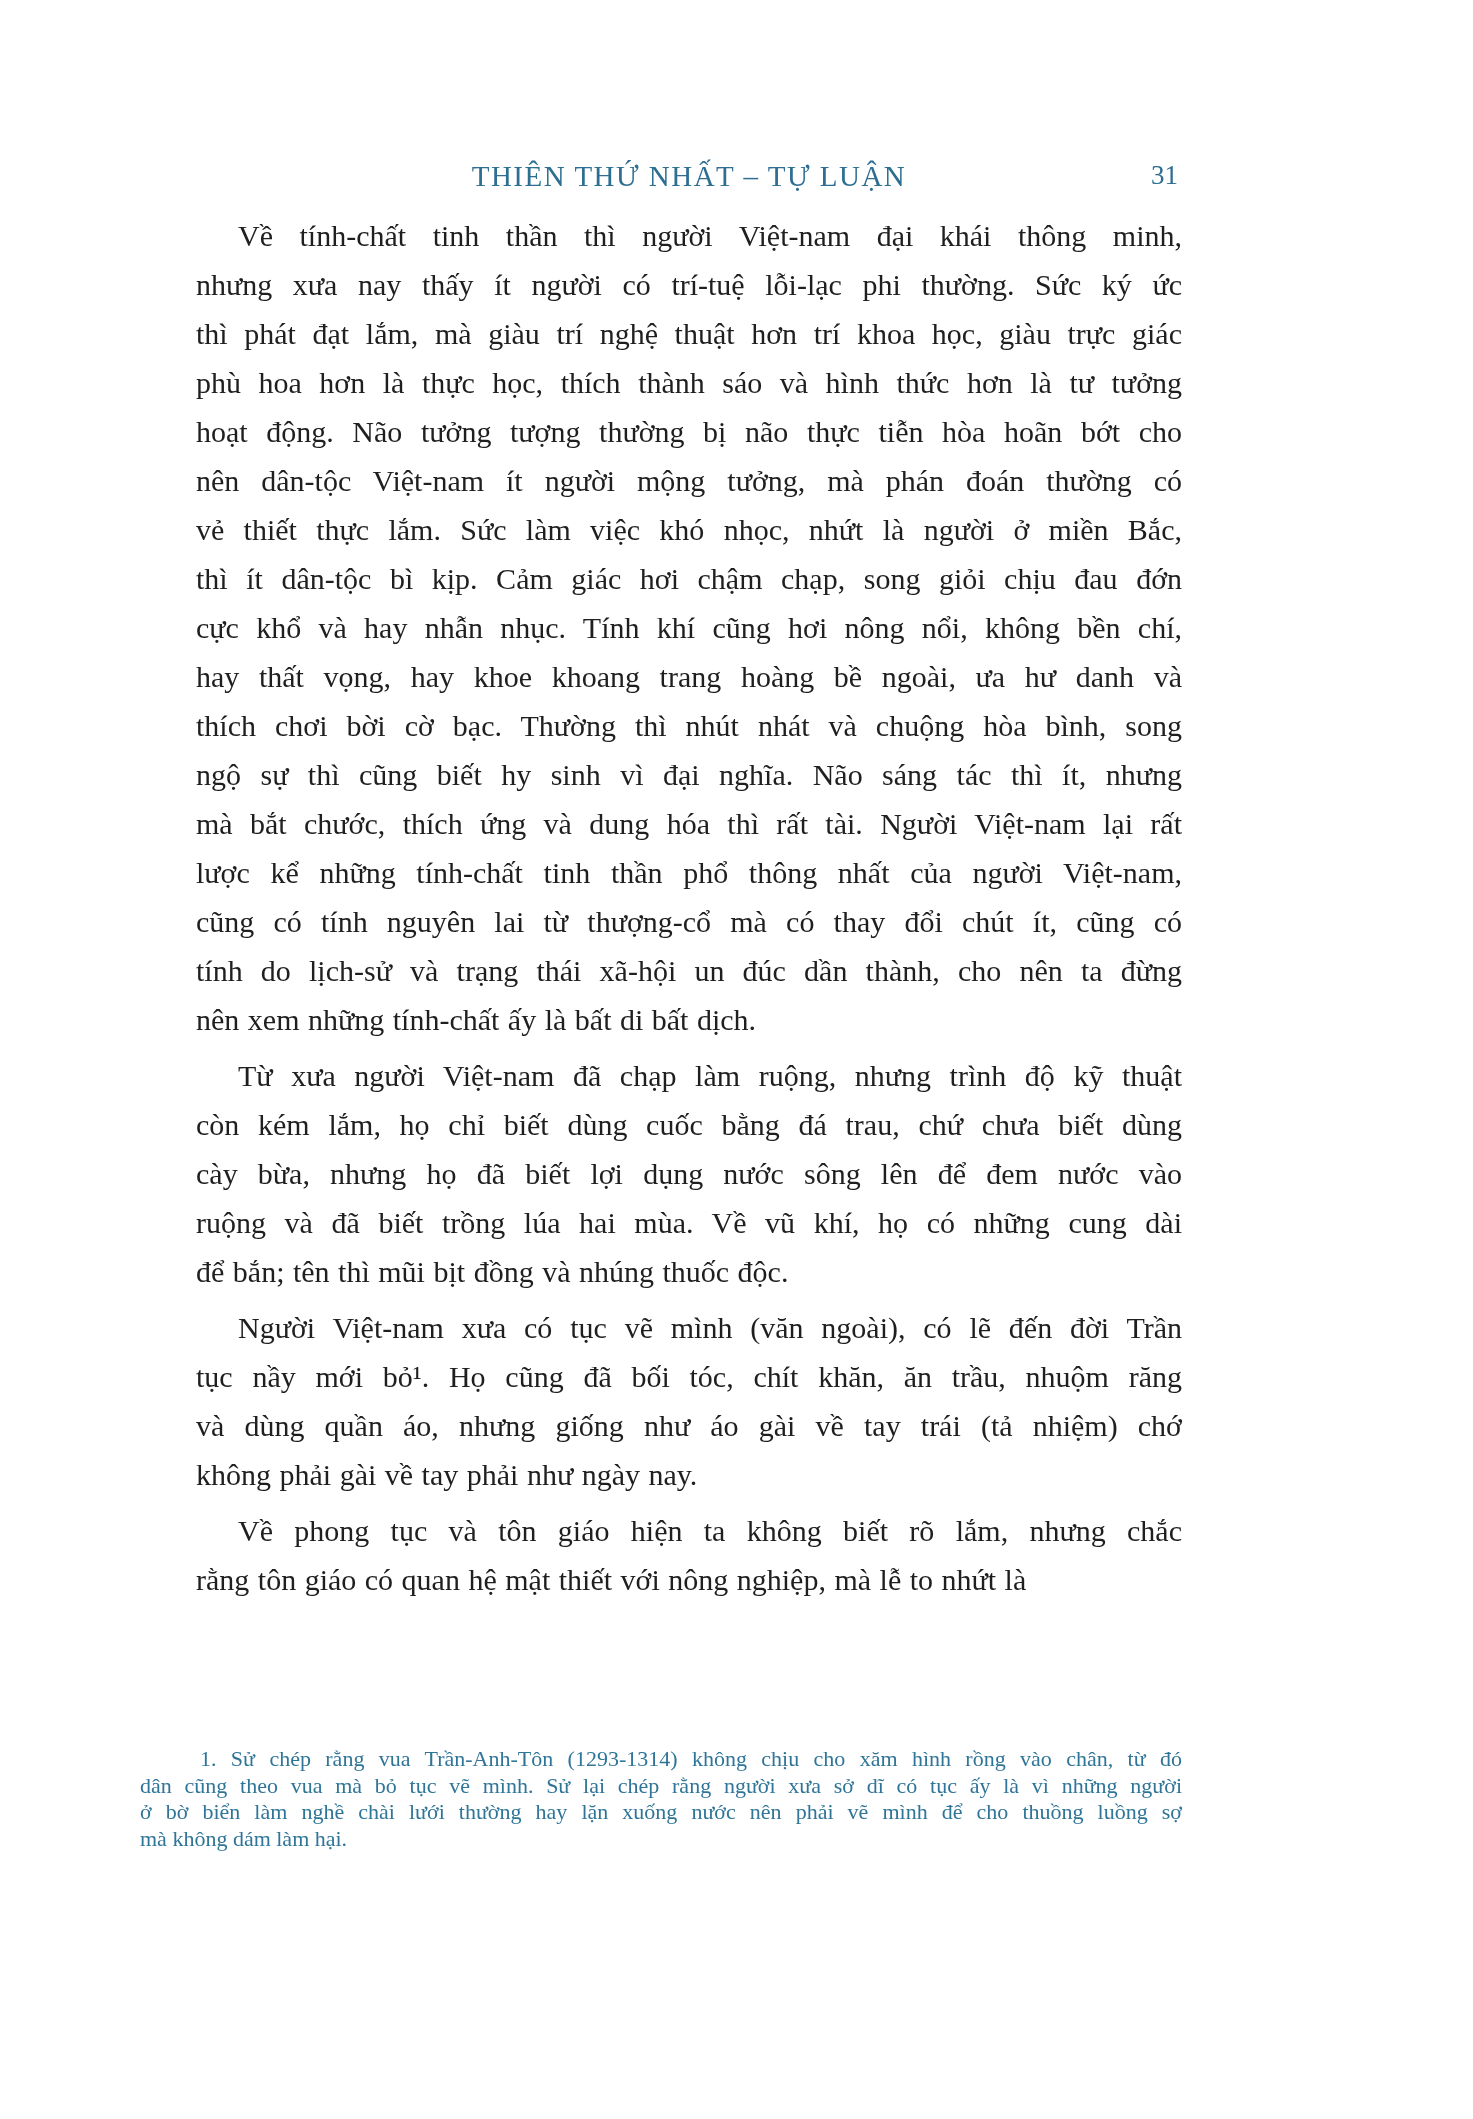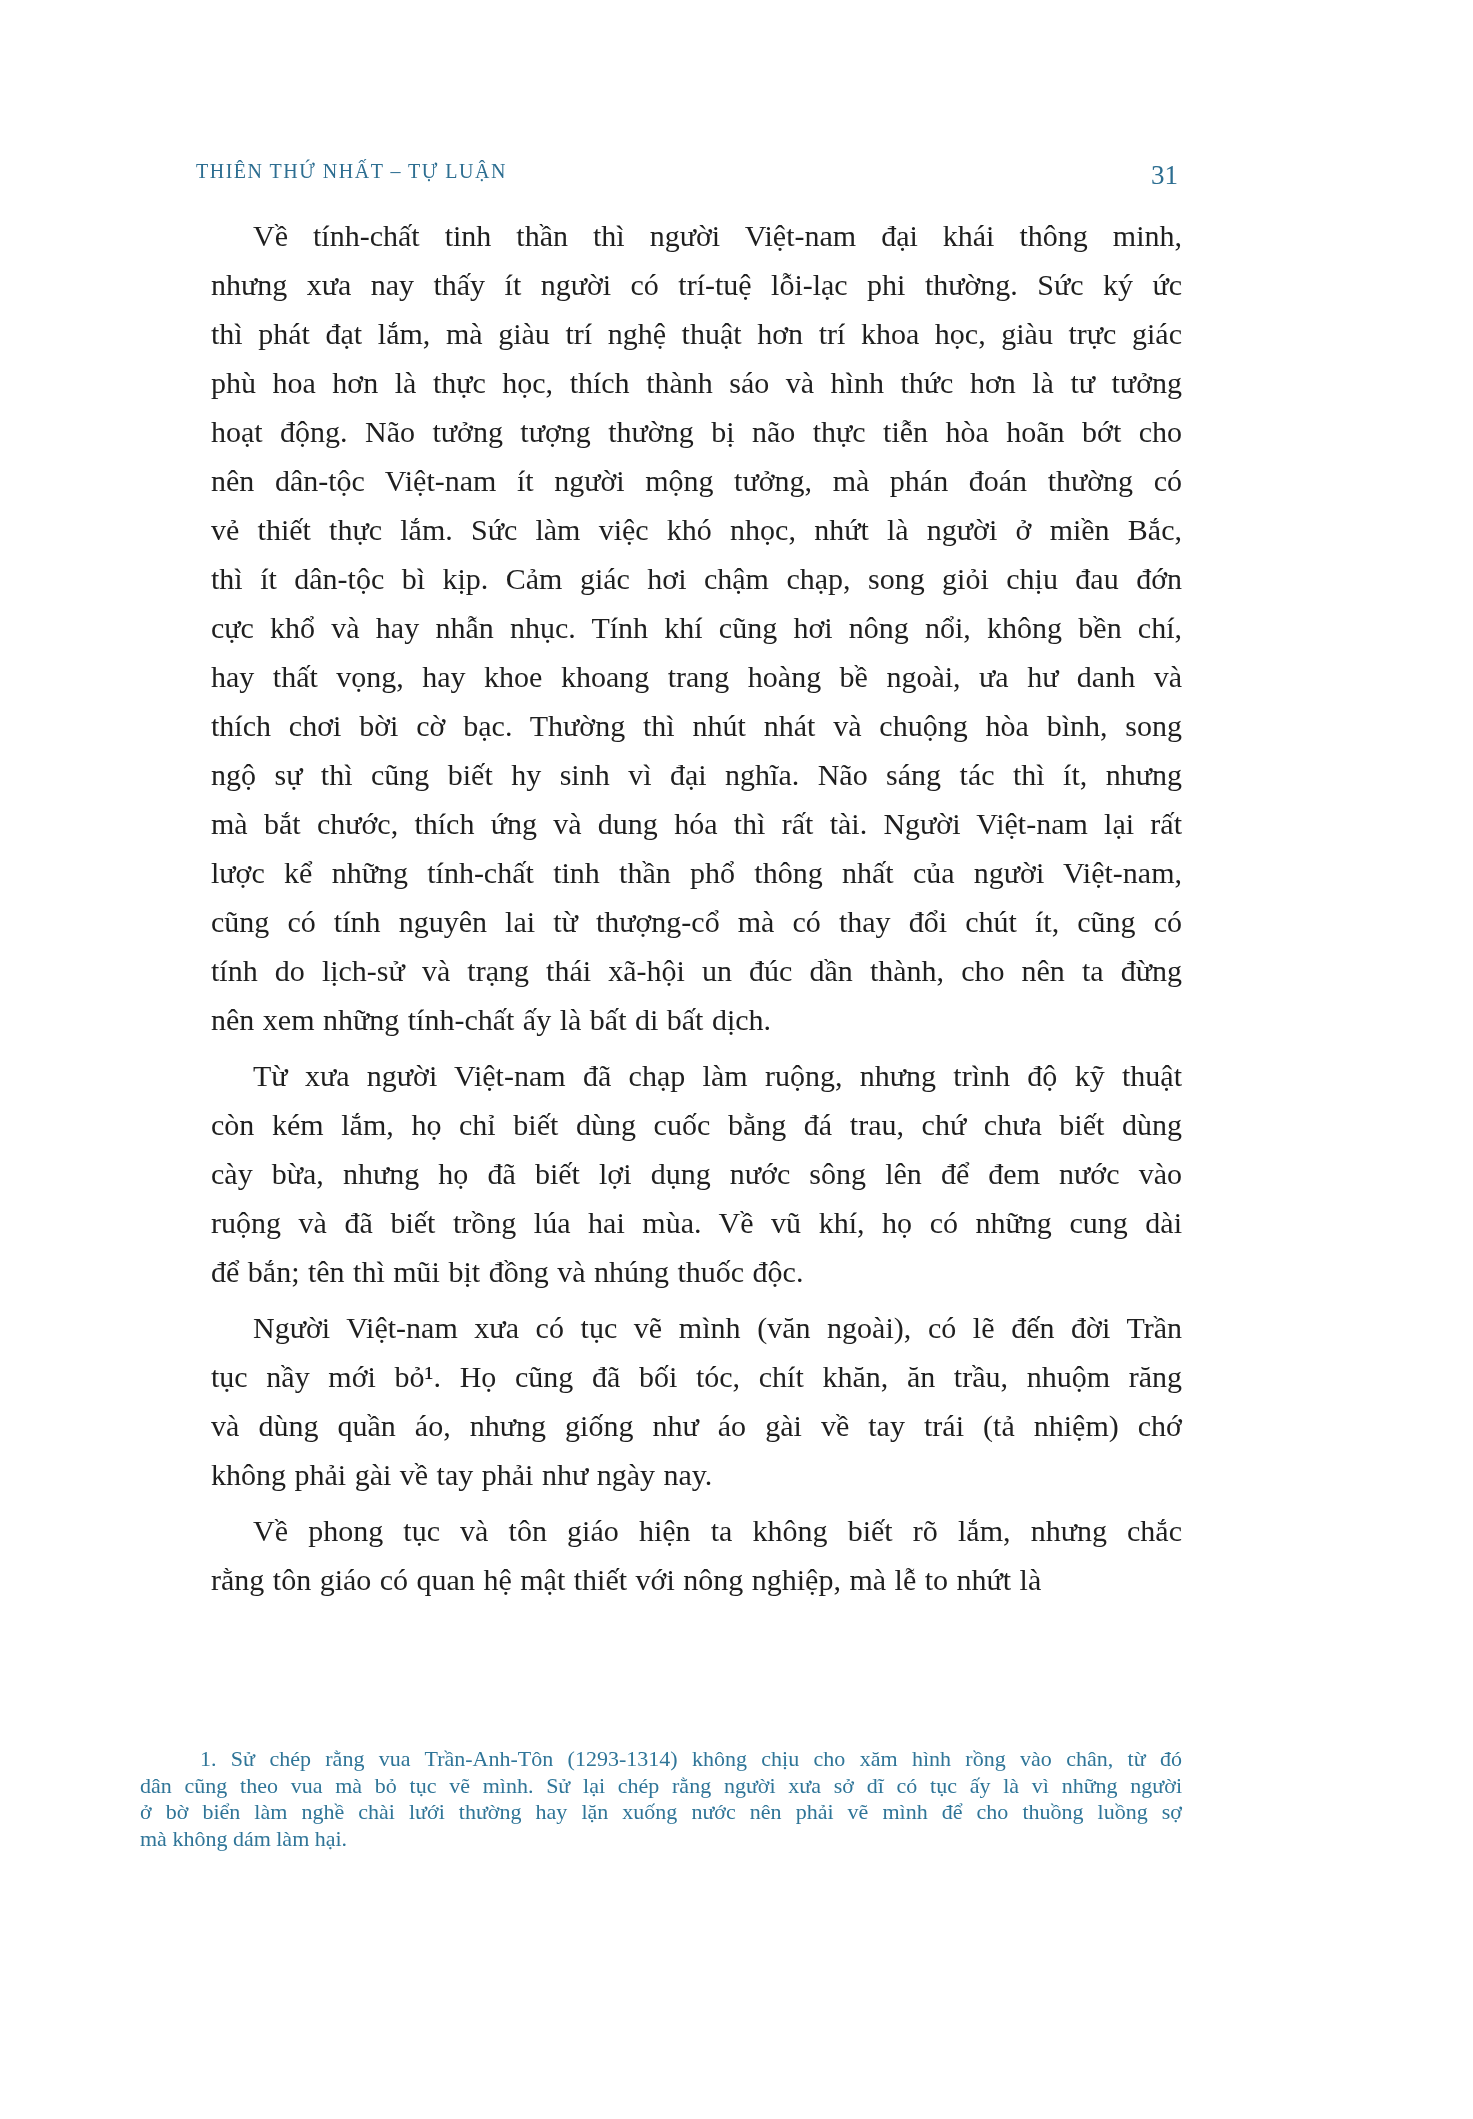--- a/index.html
+++ b/index.html
@@ -14,21 +14,22 @@
   }
   .running-header {
     position: absolute;
     top: 160px;
     left: 196px;
     width: 986px;
     height: 34px;
   }
   .running-title {
     display: block;
-    font-size: 20px;
+    text-align: center;
+    font-size: 29px;
     letter-spacing: 1.5px;
     color: #2d6e91;
     font-weight: normal;
   }
   .page-number {
     position: absolute;
     right: 4px;
     top: 0;
     font-size: 27px;
     color: #2d6e91;
@@ -36,21 +37,21 @@
   .body-text {
     position: absolute;
     top: 211px;
     left: 196px;
     width: 986px;
     font-size: 30px;
     line-height: 49px;
     color: #1f1f1f;
     word-spacing: 1px;
   }
-  .para { margin: 0 0 7px 15px; }
+  .para { margin: 0 0 7px 0; }
   .tline {
     text-align: justify;
     text-align-last: justify;
     text-justify: inter-word;
     white-space: normal;
   }
   .tline.lastline { text-align-last: left; }
   .para .firstline { text-indent: 42px; }
   .footnote {
     position: absolute;

